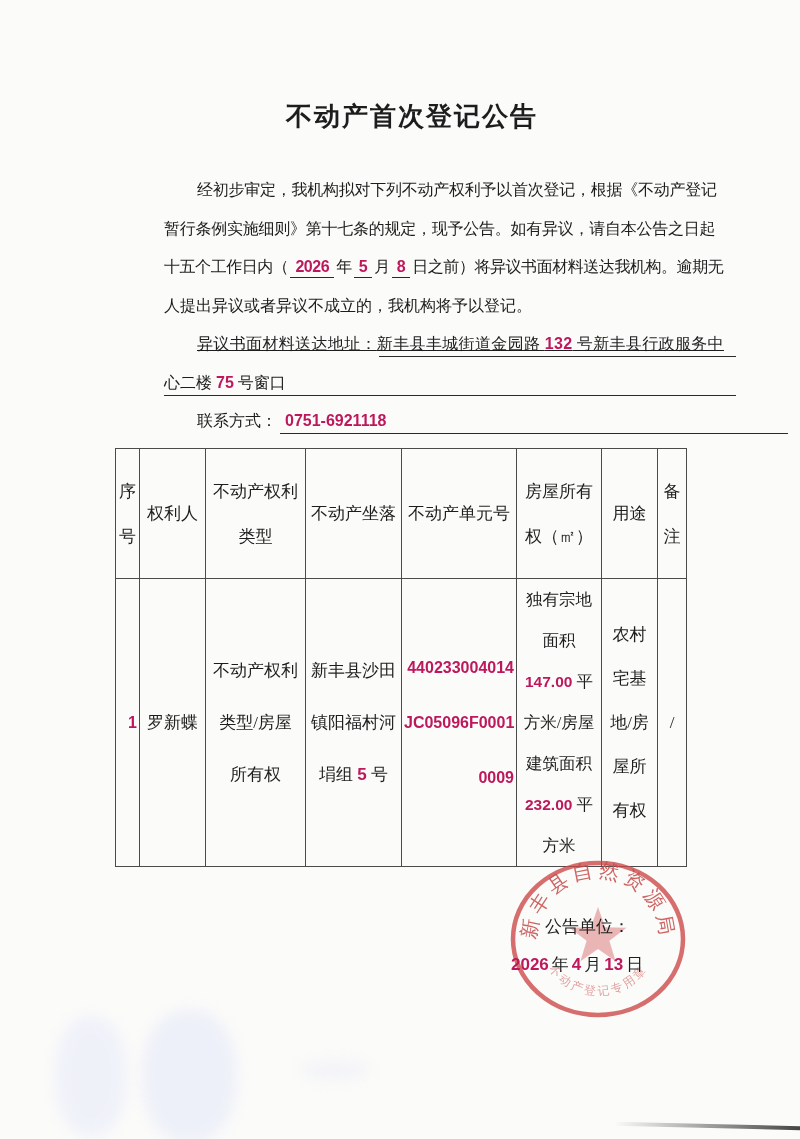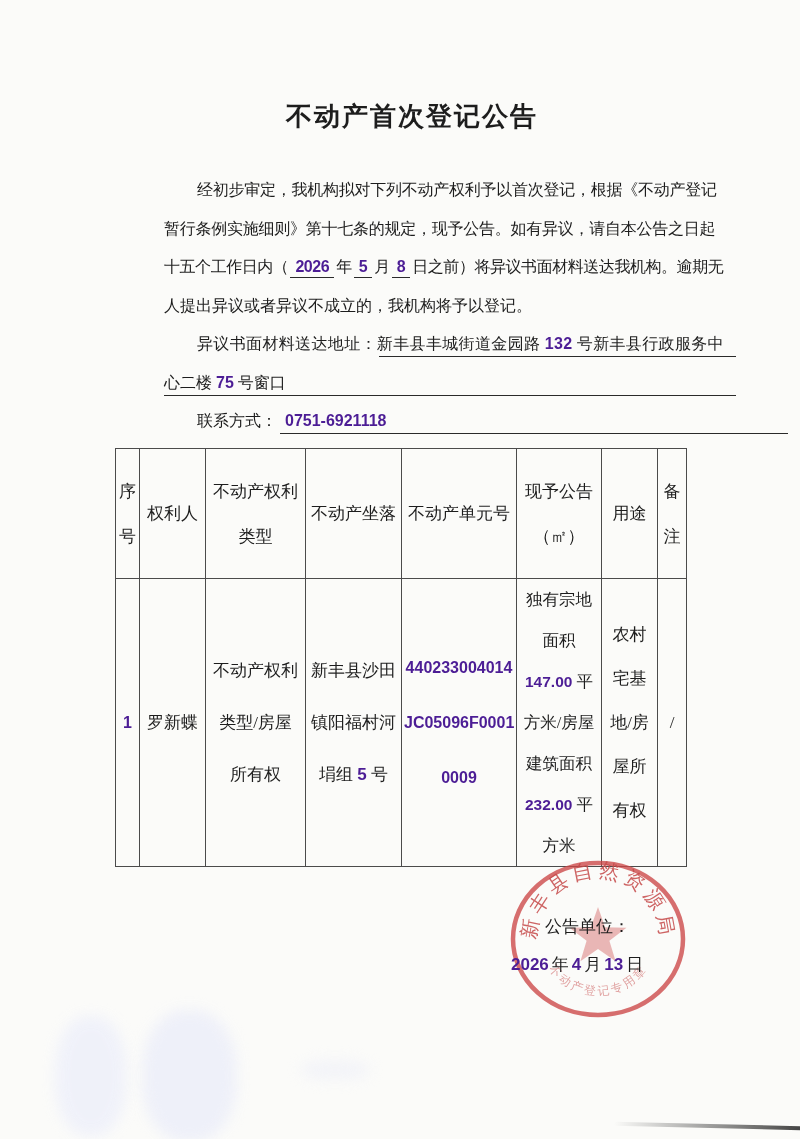--- a/index.html
+++ b/index.html
@@ -4,36 +4,36 @@
 <style>
   html,body{margin:0;padding:0;}
   body{
     width:800px;height:1139px;
     background:#fbfbf9;
     font-family:"Liberation Serif", serif;
     color:#1d1d1d;
     position:relative;
     overflow:hidden;
   }
-  .num{font-family:"Liberation Sans", sans-serif;font-weight:600;color:#4c1d95;}
+  .num{font-family:"Liberation Sans", sans-serif;font-weight:600;color:#be185d;text-align:right;}
 
   
   .doc-title{
     position:absolute;top:99px;left:12px;width:800px;
     text-align:center;font-size:26px;font-weight:700;
     letter-spacing:2px;margin:0;
   }
 
   
   .body-text{position:absolute;left:124px;top:171px;width:572px;font-size:16px;margin-left:40px;}
   .line{height:38.5px;line-height:38.5px;white-space:nowrap;position:relative;}
   .indent{text-indent:33px;}
   .ls-tight{letter-spacing:-0.25px;}
   .ls-tighter{letter-spacing:-0.45px;}
-  .ls-loose{letter-spacing:0.35px;}
+  .ls-loose{letter-spacing:0.35px;text-decoration:underline;}
   .ul{
     border-bottom:1.6px solid #2a2a2a;
     padding:0 5px 2px 5px;margin:0 2px;
   }
   .rule{
     position:absolute;top:31px;height:0;
     border-top:1.6px solid #2a2a2a;
   }
   .rule-full{left:0;right:0;}
   .rule-addr{left:215px;right:0;}
@@ -104,21 +104,21 @@
         <col style="width:56px">
         <col style="width:29px">
     </colgroup>
     <tbody>
         <tr class="hdr">
       <th>序号</th>
       <th>权利人</th>
       <th>不动产权利类型</th>
       <th>不动产坐落</th>
       <th>不动产单元号</th>
-      <th>现予公告（㎡）</th>
+      <th>房屋所有权（㎡）</th>
       <th>用途</th>
       <th>备注</th>
     </tr>
     <tr class="datarow">
       <td class="cell-seq num">1</td>
       <td>罗新蝶</td>
       <td class="cell-type">不动产权利类型/房屋所有权</td>
       <td class="cell-loc"><span>新丰县沙田镇阳福村河埍组 </span><span class="num" style="display:inline">5</span><span> 号</span></td>
       <td class="cell-unit">
         <span class="num">440233004014</span>

